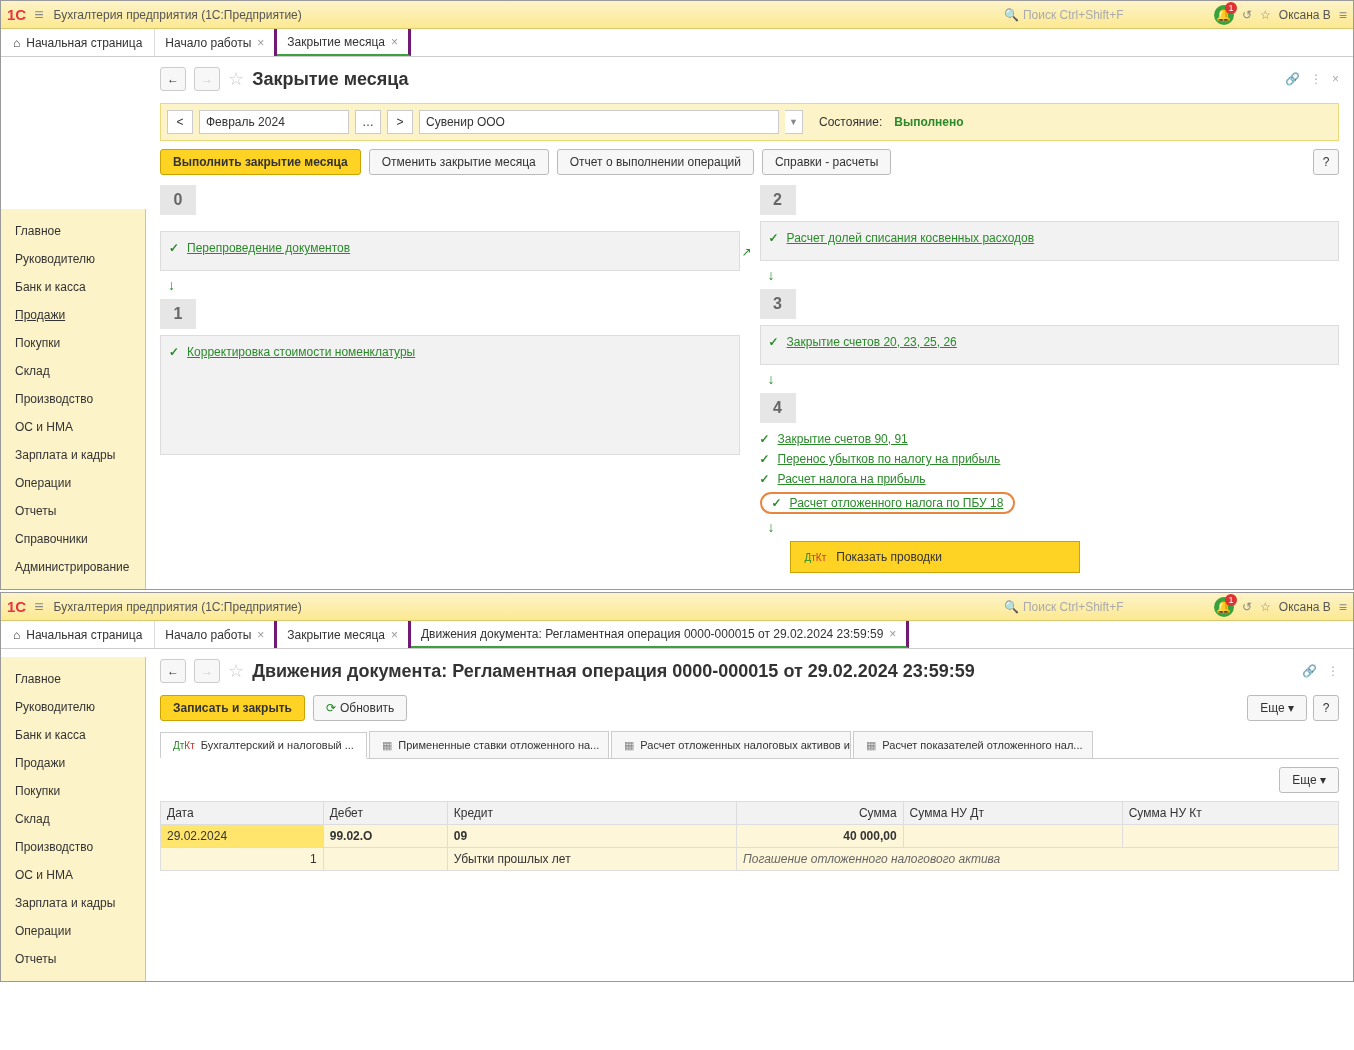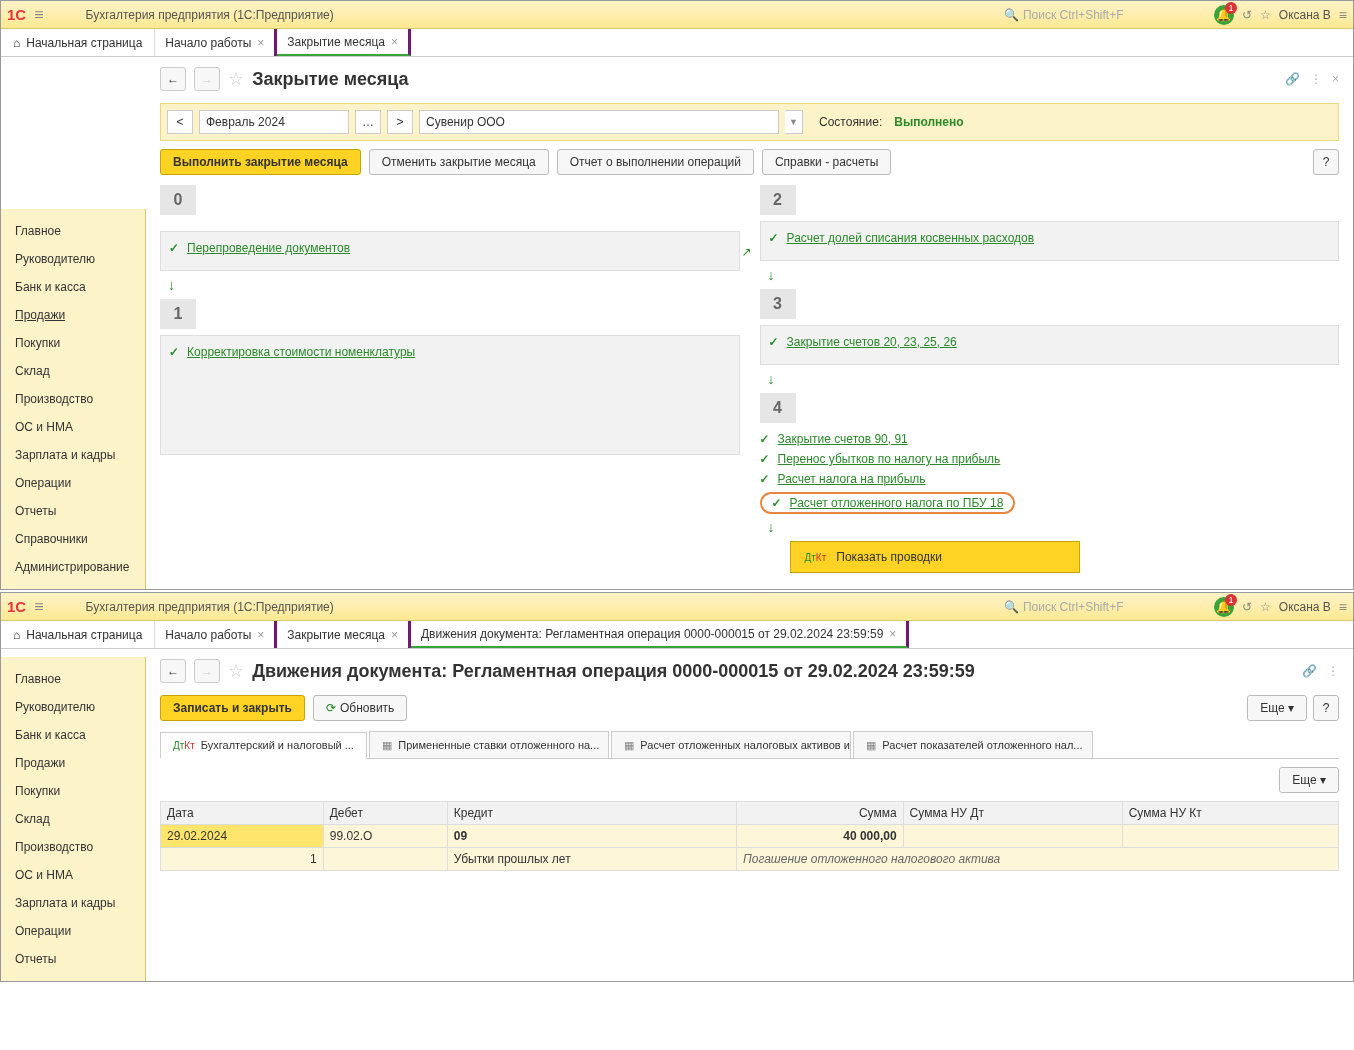--- a/index.html
+++ b/index.html
@@ -2,21 +2,21 @@
 <html><head>
 <meta charset="utf-8">
 <style>
 * { box-sizing: border-box; margin: 0; padding: 0; }
 body { font-family: Arial, sans-serif; font-size: 12px; color: #333; background: #fff; }
 
 .app-window { border: 1px solid #999; margin-bottom: 2px; }
 .titlebar { background: linear-gradient(#fdf3c9, #fce992); height: 28px; display: flex; align-items: center; padding: 0 6px; border-bottom: 1px solid #d8c970; }
 .logo { color: #e8343f; font-weight: bold; font-size: 15px; margin-right: 8px; }
 .hamburger { color: #888; font-size: 16px; margin-right: 10px; cursor: pointer; }
-.title-text { flex: 0 0 auto; color: #555; margin-left: 32px; }
+.title-text { flex: 0 0 auto; color: #555; }
 .titlebar-spacer { flex: 1; }
 .search-box { display: flex; align-items: center; color: #aaa; margin-right: 10px; width: 200px; }
 .search-box .mag { margin-right: 4px; }
 .titlebar-icons { display: flex; align-items: center; gap: 8px; color: #888; }
 .bell-badge { position: relative; width: 20px; height: 20px; border-radius: 50%; background: #3aa23a; display: flex; align-items: center; justify-content: center; color: #fff; }
 .bell-badge::after { content: "1"; position: absolute; top: -3px; right: -3px; background: #d33; color: #fff; font-size: 9px; border-radius: 50%; width: 12px; height: 12px; display: flex; align-items: center; justify-content: center; }
 .user-name { color: #555; }
 .tri-lines { font-size: 14px; }
 
 .tabbar { background: #fff; height: 28px; display: flex; align-items: stretch; border-bottom: 1px solid #ccc; }
@@ -357,21 +357,21 @@
             <th>Дебет</th>
             <th>Кредит</th>
             <th style="text-align:right;">Сумма</th>
             <th>Сумма НУ Дт</th>
             <th>Сумма НУ Кт</th>
           </tr>
         </thead>
         <tbody>
           <tr class="row-hl">
             <td class="date-cell-hl">29.02.2024</td>
-            <td style="font-weight:normal;">99.02.О</td>
+            <td style="font-weight:bold;">99.02.О</td>
             <td style="font-weight:bold;margin-left:40px;">09</td>
             <td class="sum">40 000,00</td>
             <td></td>
             <td></td>
           </tr>
           <tr class="row-hl">
             <td class="rownum">1</td>
             <td></td>
             <td>Убытки прошлых лет</td>
             <td class="desc" colspan="3">Погашение отложенного налогового актива</td>

